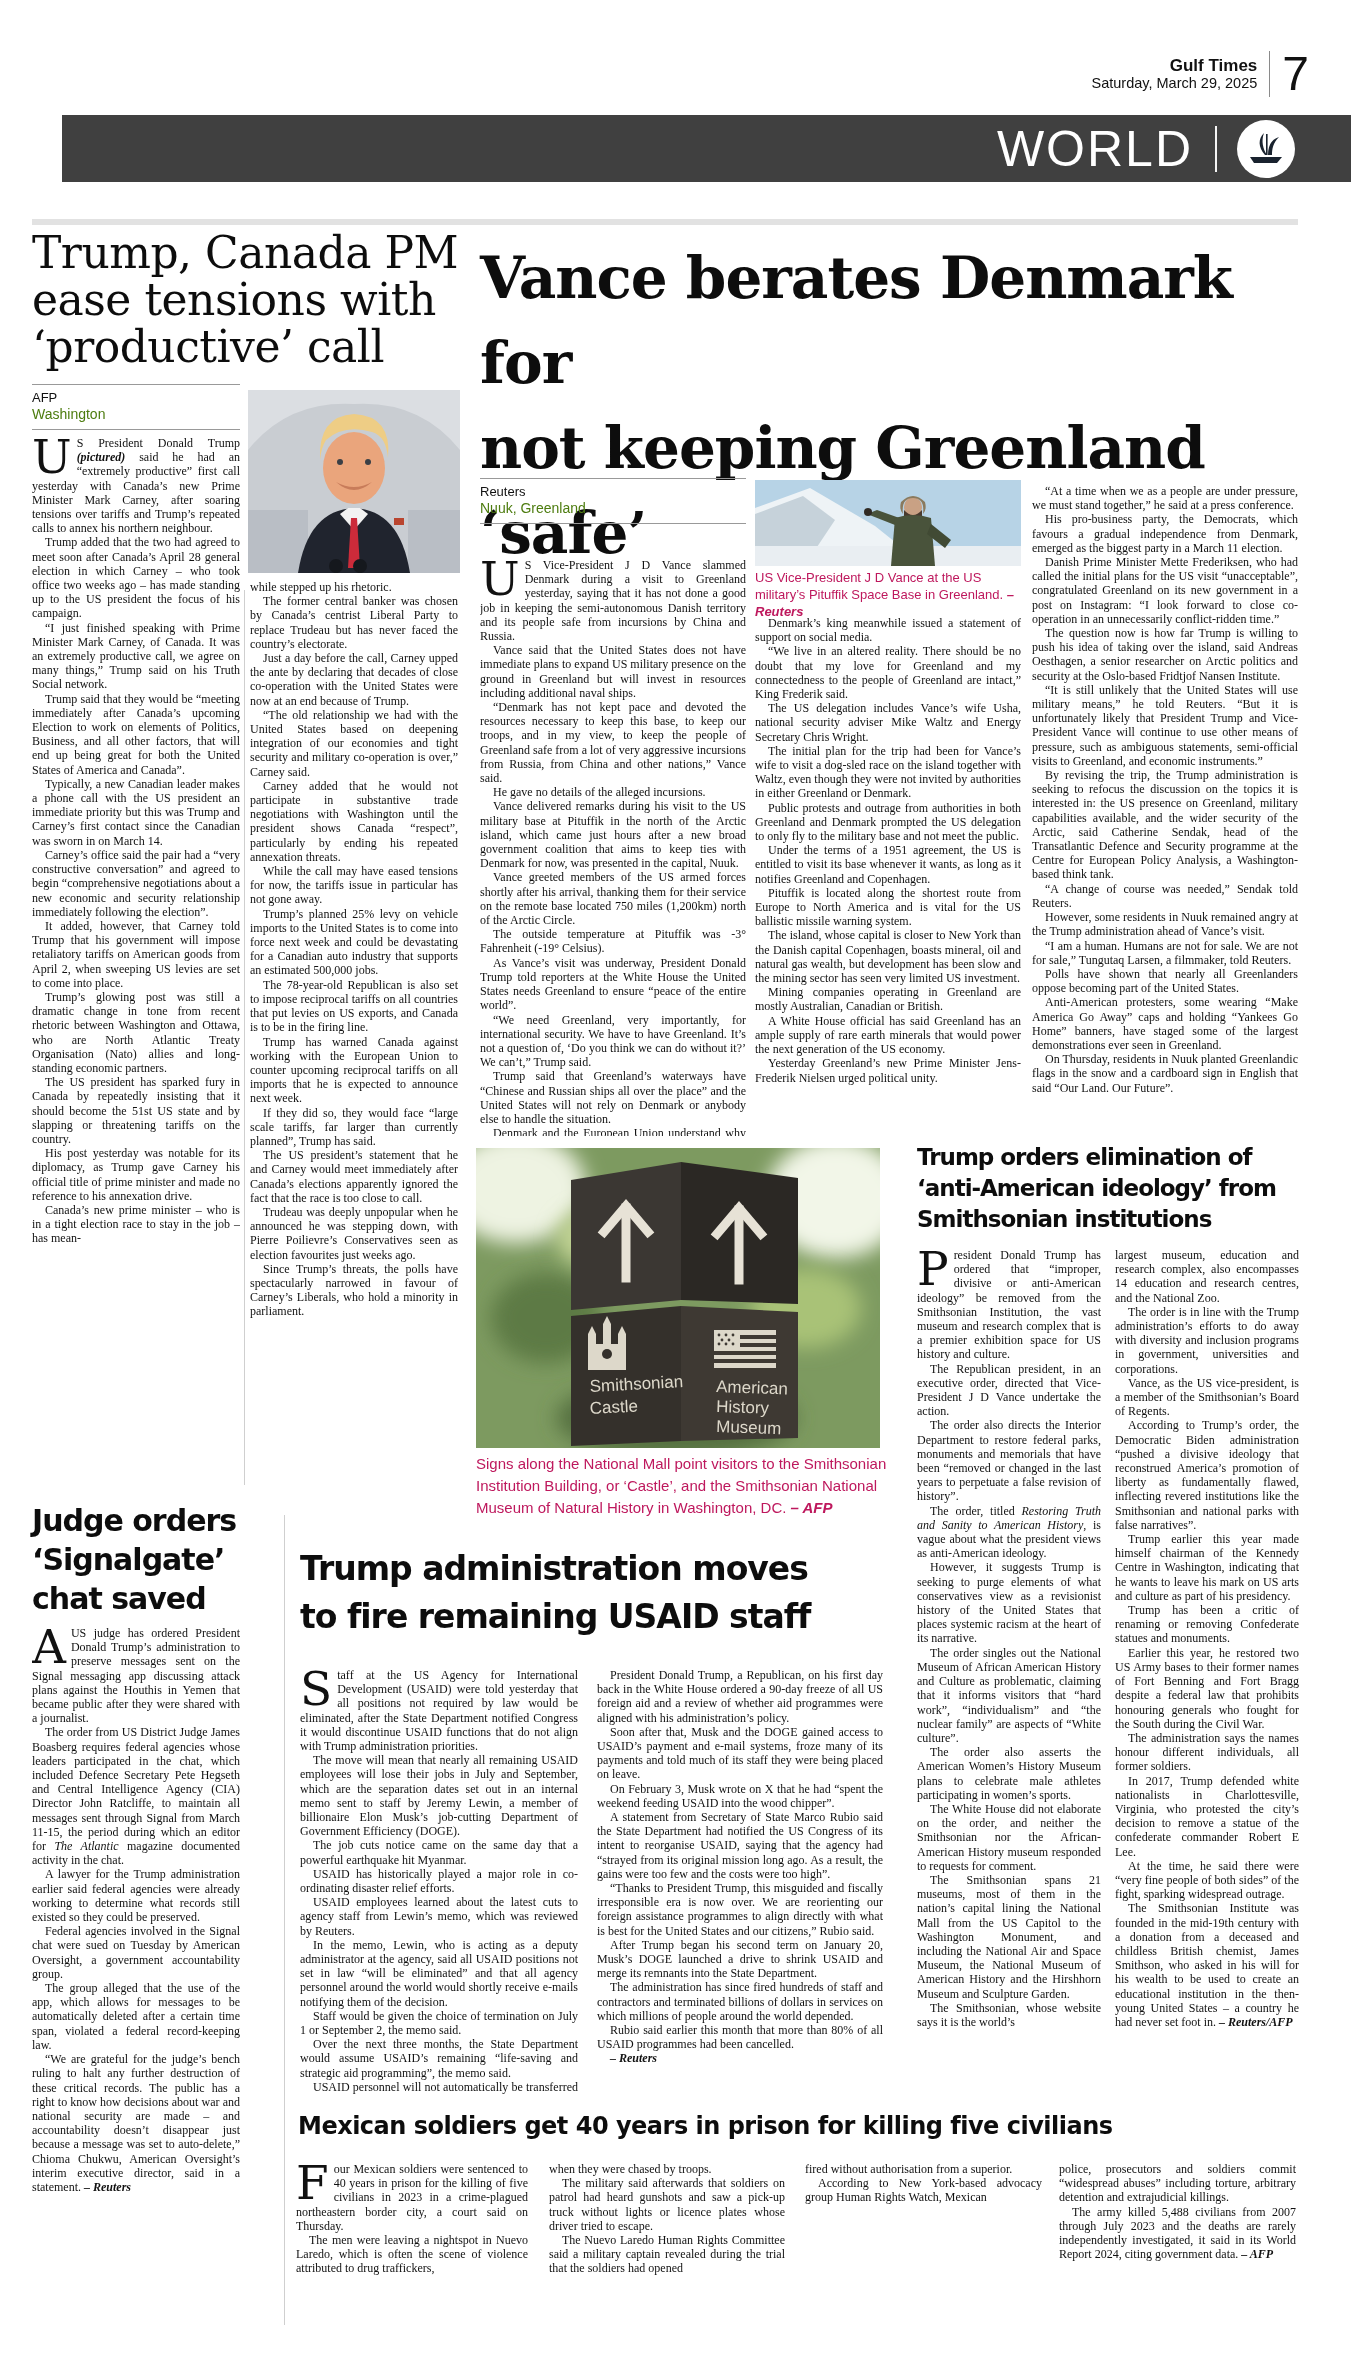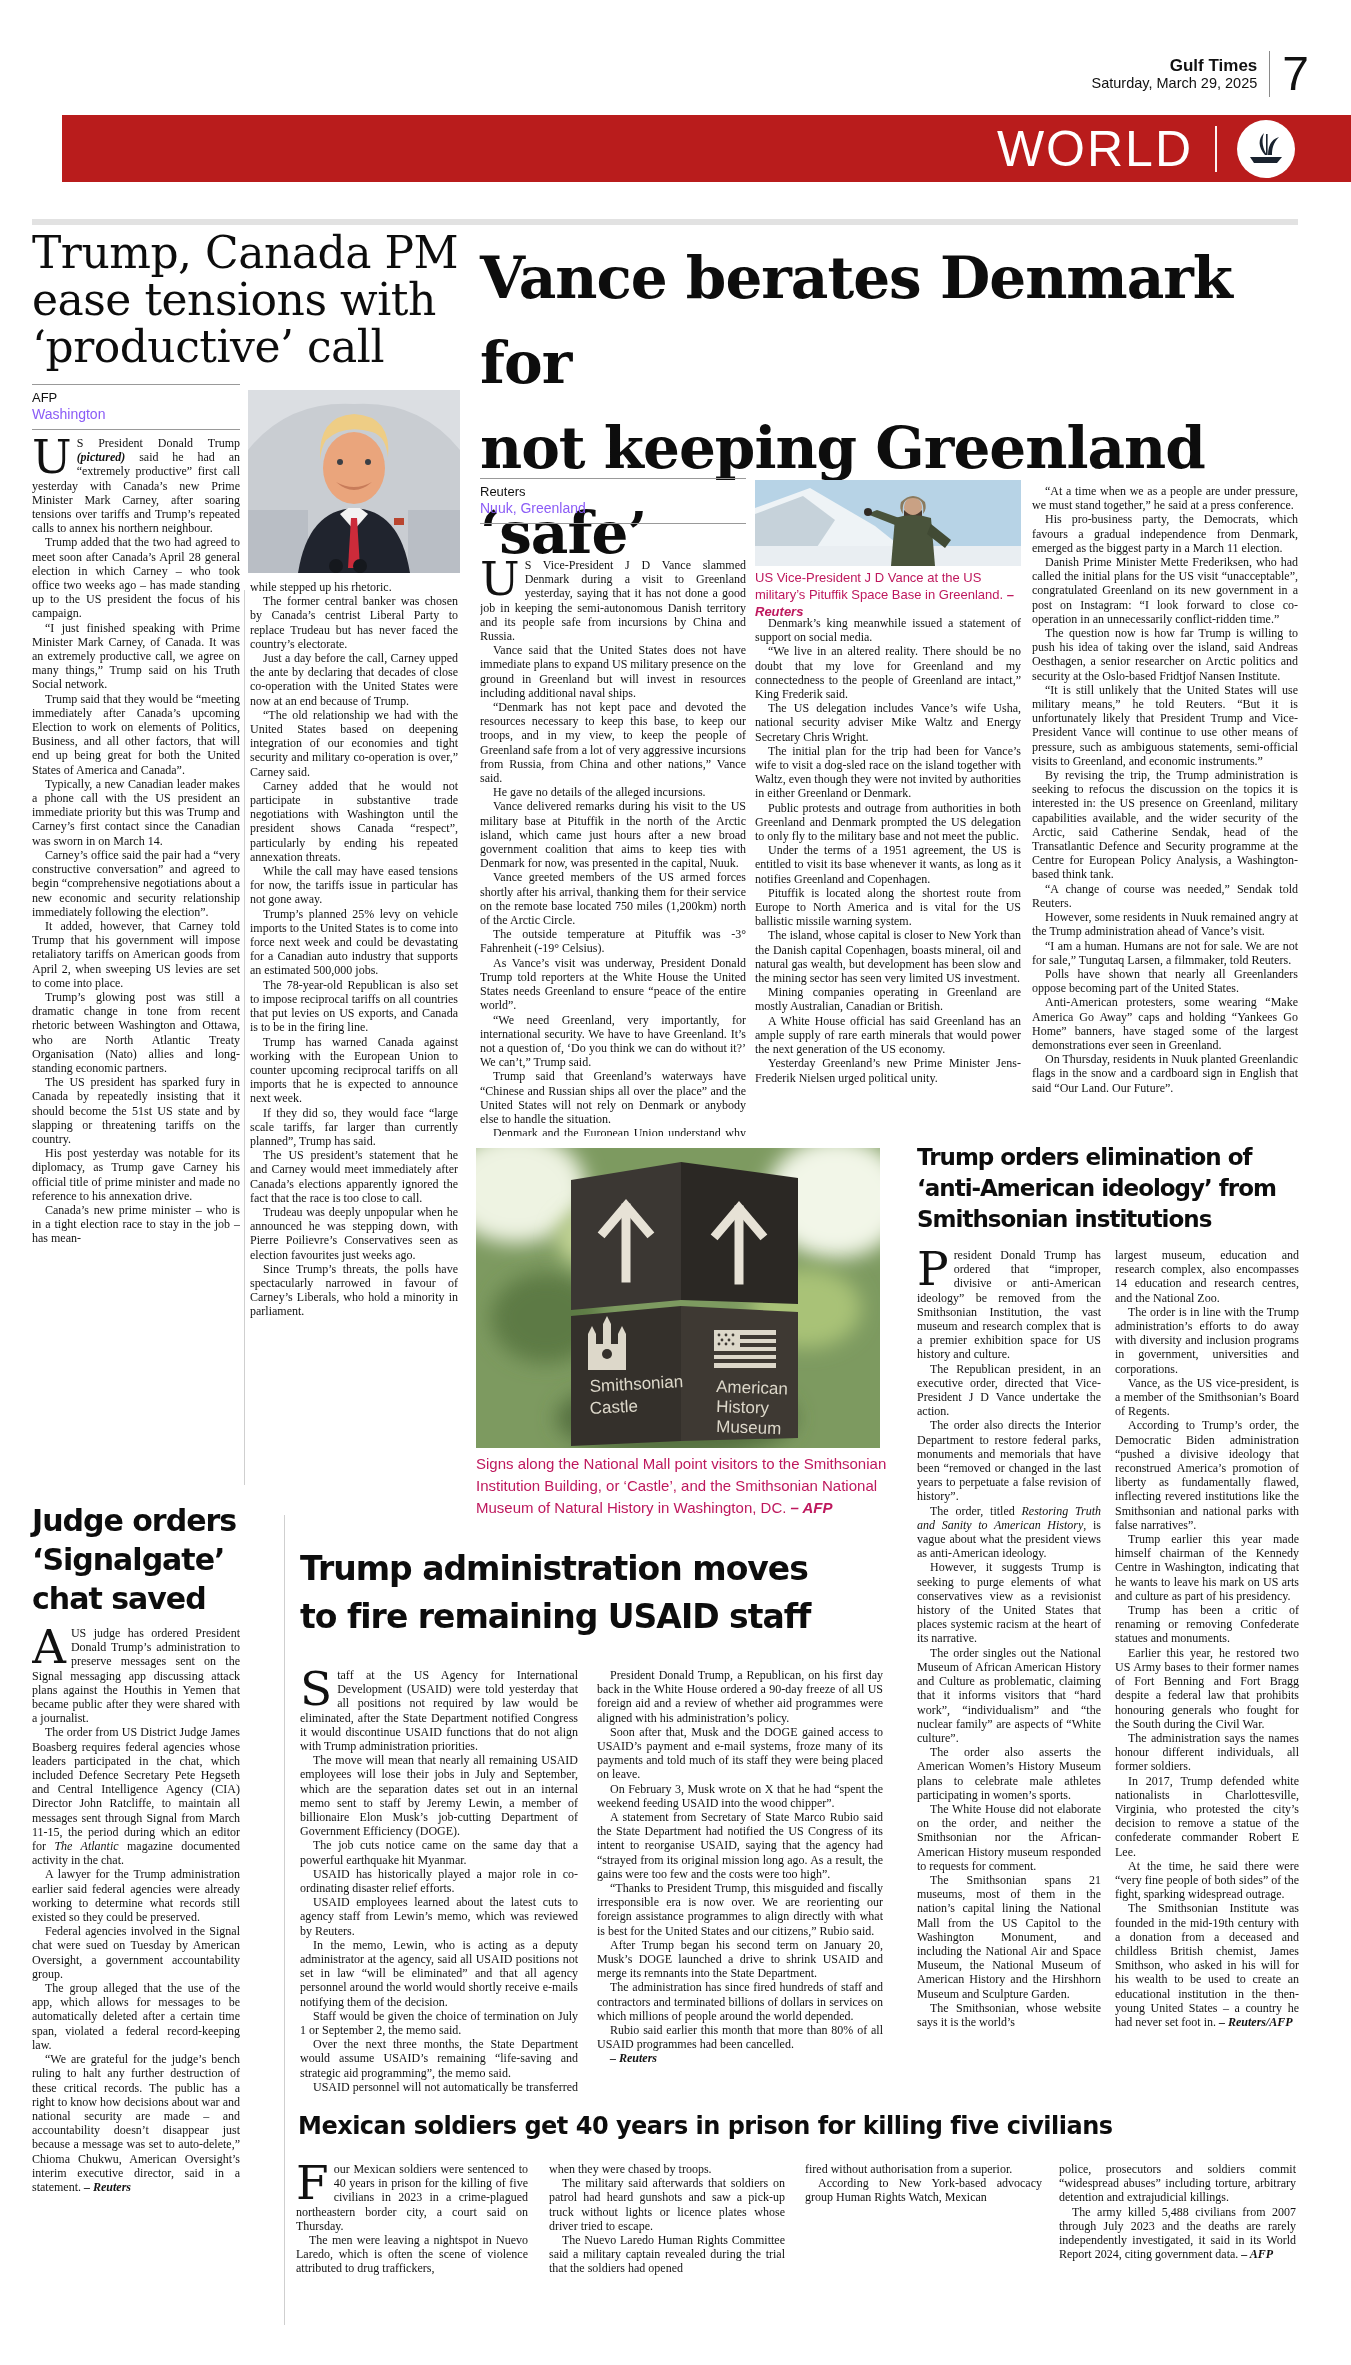--- a/index.html
+++ b/index.html
@@ -34,21 +34,21 @@
   #vance-headline{left:480px;top:236px;width:825px;font-weight:bold;font-size:58px;line-height:85px;letter-spacing:-1px;}
   #signalgate-headline{left:32px;top:1501px;width:225px;font-size:30px;line-height:39px;letter-spacing:-1px;}
   #usaid-headline{left:300px;top:1545px;width:600px;font-size:33px;line-height:48px;letter-spacing:-1px;white-space:nowrap;}
   #smith-headline{left:917px;top:1142px;width:392px;font-size:23px;line-height:31px;letter-spacing:-1px;white-space:nowrap;}
   #mexico-headline{left:298px;top:2114px;width:1005px;font-size:24px;line-height:1;letter-spacing:-0.5px;white-space:nowrap;}
 
   
   .byline{border-top:1px solid #999;border-bottom:1px solid #999;padding:5px 0 6px 0;
           font-family:"Liberation Sans",sans-serif;}
   .byline .agency{font-weight:normal;font-size:13px;line-height:1.2;}
-  .byline .place{font-size:14px;line-height:1.25;color:#8b5cf6;}
+  .byline .place{font-size:14px;line-height:1.25;color:#4d7c0f;}
 
   
   .article-body{font-size:12px;line-height:14.2px;text-align:justify;overflow:hidden;}
   .article-body p{margin:0;text-indent:13px;}
   .dc p:first-child{text-indent:0;}
   .cont p:first-child{text-indent:0;}
   .dc p:first-child::first-letter{float:left;font-family:"DejaVu Serif",serif;
        font-size:47px;line-height:37px;padding:2px 5px 0 0;}
   .colrule{position:absolute;width:1px;background:#cfcfcf;}
 
@@ -68,21 +68,21 @@
 
   <div id="masthead">
     <div class="mtxt">
       <div class="paper">Gulf Times</div>
       <div class="pdate">Saturday, March 29, 2025</div>
     </div>
     <div class="vrule"></div>
     <div class="pno">7</div>
   </div>
 
-  <div id="banner" style="background-color: #b91c1c; margin-left: 8px;">
+  <div id="banner" style="background-color: #404040; margin-left: 8px;">
     <div class="world">WORLD</div>
     <div class="bdiv"></div>
     <div class="bcircle">
       <svg width="40" height="36" viewBox="0 0 40 36">
         <path d="M4 26 L36 26 L31 32 L8 32 Z" fill="#19222e"></path>
         <path d="M19 24 C12 16 12 8 18 2 C15 10 17 18 21 24 Z" fill="#19222e"></path>
         <path d="M22 24 C22 14 26 8 33 6 C27 12 26 18 26 24 Z" fill="#19222e"></path>
         <rect x="20" y="3" width="1.6" height="21" fill="#19222e"></rect>
       </svg>
     </div>

